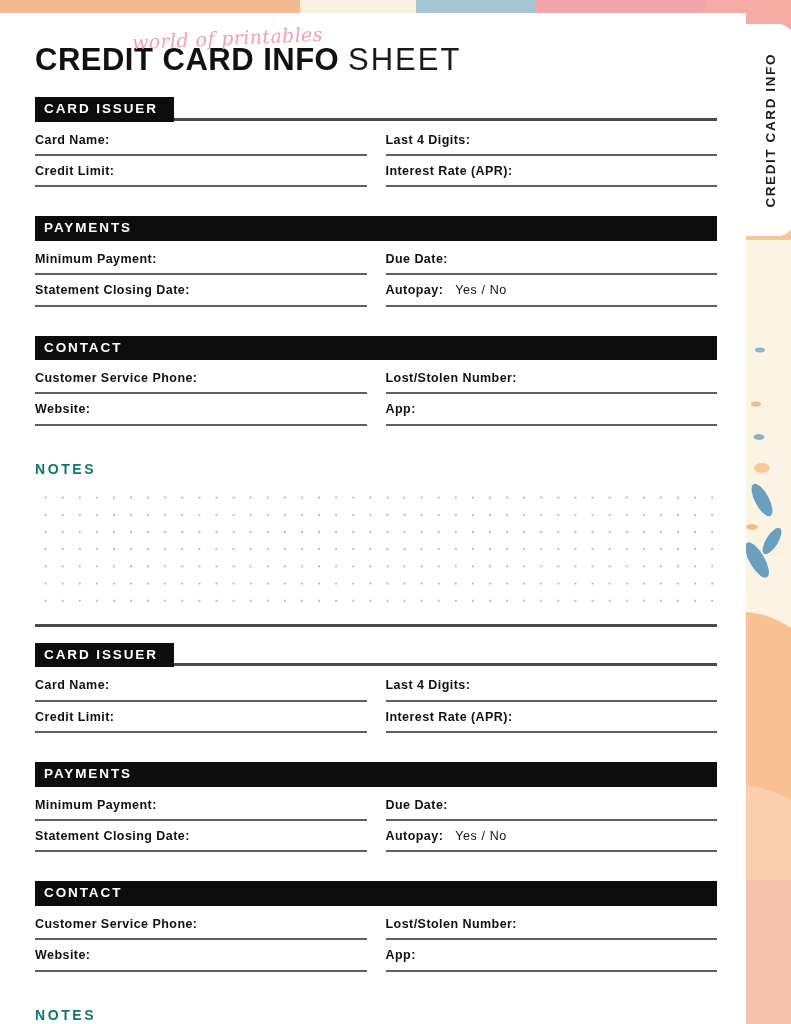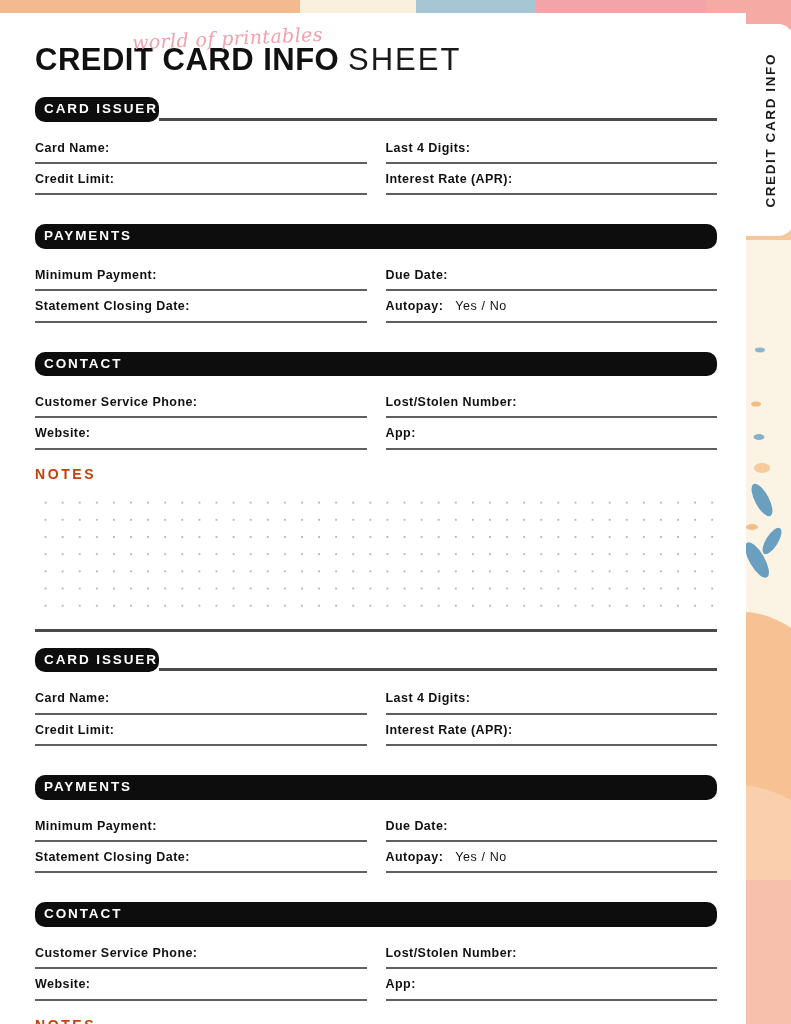--- a/index.html
+++ b/index.html
@@ -69,56 +69,55 @@
   .title .light  { font-weight:400; color:#1a1a1a; letter-spacing:2px; }
 
   
   .bar-row { display:flex; align-items:flex-end; }
   .bar {
     background:#0d0d0d;
     color:#ffffff;
     font-size:13.5px;
     font-weight:700;
     letter-spacing:1.9px;
-    padding:5px 1px 6px 9px;
+    padding:5px 16px 6px 9px;
     line-height:1;
     white-space:nowrap;
-    border-radius:10px;
   }
   .bar.full { width:100%; }
   .bar-rule {
     flex:1;
     height:3px;
     background:#4a4a4a;
     margin-bottom:1px;
   }
 
   
-  .fields { margin-top:11px; }
+  .fields { margin-top:3px; }
   .frow { display:flex; gap:19px; }
   .fcell { flex:1; padding-top:8px; }
   .flabel {
     font-size:12.5px;
     font-weight:700;
     color:#111;
     letter-spacing:0.45px;
     line-height:1.15;
     padding-bottom:7px;
     white-space:nowrap;
   }
   .flabel .val { font-weight:400; letter-spacing:0.6px; padding-left:12px; }
   .fline { height:2px; background:#5f5f5f; }
 
   
   .notes-title {
     font-size:14px;
     font-weight:700;
     letter-spacing:2.6px;
-    color:#c2410c;
-    margin-top:16px;
+    color:#0f766e;
+    margin-top:35px;
     margin-bottom:9px;
   }
   .dotgrid {
     width:682px;
     background-image:radial-gradient(#b9b9bd 0.9px, transparent 1px);
     background-size:17.1px 17.2px;
     background-position:2px 3px;
   }
   .dotgrid.g1 { height:122px; }
   .dotgrid.g2 { height:122px; }

